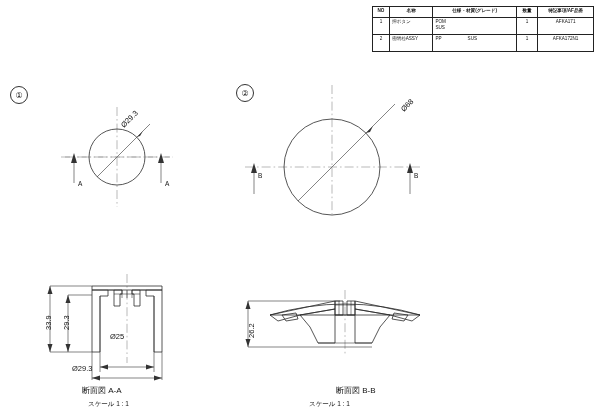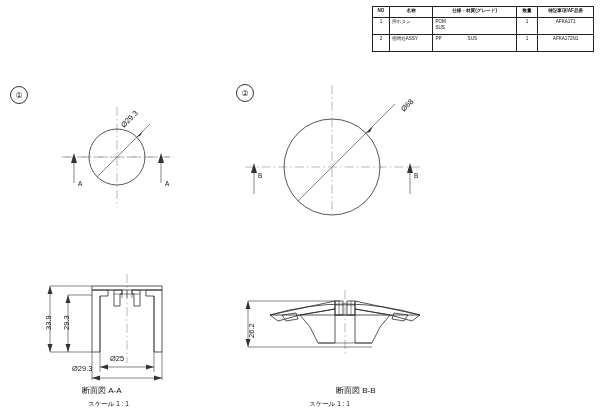--- a/index.html
+++ b/index.html
@@ -184,21 +184,21 @@
     <line class="dl" x1="20" y1="84" x2="62" y2="84"></line>
 
     <line class="dl" x1="38" y1="27" x2="38" y2="84"></line>
     <polygon class="arw" points="38,27 35.5,35 40.5,35"></polygon>
     <polygon class="arw" points="38,84 35.5,76 40.5,76"></polygon>
     <line class="dl" x1="38" y1="27" x2="62" y2="27"></line>
   </svg>
 
   <div class="dim dimv" style="left:44px;top:330px;transform:rotate(-90deg);transform-origin:0 0;">33.9</div>
   <div class="dim dimv" style="left:62px;top:330px;transform:rotate(-90deg);transform-origin:0 0;">29.3</div>
-  <div class="dim" style="left:79px;top:354px;padding-left:31px;">Ø25</div>
+  <div class="dim" style="left:79px;top:332px;padding-left:31px;">Ø25</div>
   <div class="dim" style="left:72px;top:364px;">Ø29.3</div>
 
   <div class="caption" style="left:82px;top:385px;">断面図 A-A</div>
   <div class="scale" style="left:88px;top:400px;">スケール 1 : 1</div>
 
   <svg style="left:240px;top:285px;" width="200" height="95">
     <defs>
       <pattern id="hatchB" width="5" height="5" patternTransform="rotate(45)" patternUnits="userSpaceOnUse">
         <line class="h" x1="0" y1="0" x2="0" y2="5"></line>
       </pattern>

